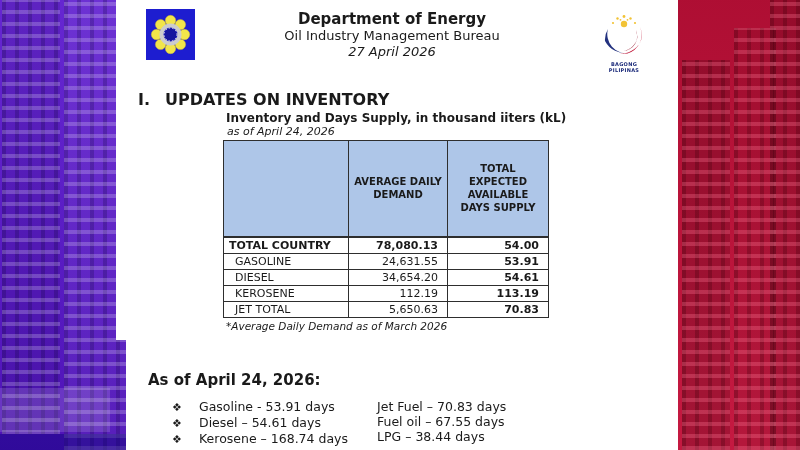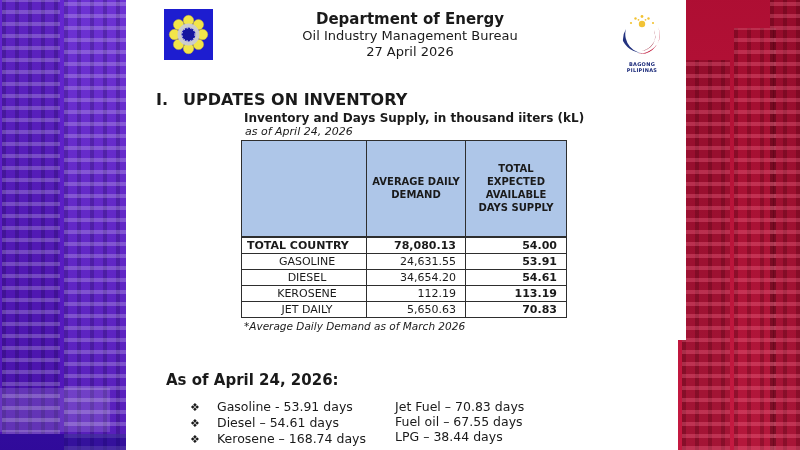--- a/index.html
+++ b/index.html
@@ -18,48 +18,48 @@
   .decor-right{left:678px;width:122px;background:linear-gradient(180deg,rgba(0,0,0,0.10),rgba(255,255,255,0.04)),var(--right-bg);}
   .bld{position:absolute;}
   .win{background-image:
       repeating-linear-gradient(0deg, rgba(245,245,255,0.22) 0 4px, rgba(0,0,0,0) 4px 12px),
       repeating-linear-gradient(90deg, rgba(10,0,50,0.22) 0 4px, rgba(0,0,0,0) 4px 13px);}
   .win-r{background-image:
       repeating-linear-gradient(0deg, rgba(255,120,150,0.30) 0 4px, rgba(0,0,0,0) 4px 12px),
       repeating-linear-gradient(90deg, rgba(60,0,10,0.28) 0 4px, rgba(0,0,0,0) 4px 13px);}
 
   
-  .content{position:absolute;left:134px;top:0;width:552px;height:340px;background:#fff;}
+  .content{position:absolute;left:116px;top:0;width:552px;height:340px;background:#fff;}
 
   .hdr{position:absolute;left:0;top:0;width:100%;height:72px;}
   .doe-logo{position:absolute;left:30px;top:9px;width:49px;height:51px;}
   .hdr-text{position:absolute;left:90px;right:90px;top:11px;text-align:center;}
   .org{font-size:15px;font-weight:bold;line-height:17px;}
   .bureau{font-size:13px;line-height:16px;}
-  .hdate{font-size:13px;line-height:16px;}
+  .hdate{font-size:13px;line-height:16px;font-style:italic;}
   .bp-logo{position:absolute;left:480px;top:13px;width:56px;height:52px;text-align:center;}
   .bp-caption{font-size:5px;font-weight:bold;color:#1b2a7a;letter-spacing:.3px;line-height:6px;}
 
   .section-heading{position:absolute;left:22px;top:90px;font-size:16px;font-weight:bold;}
   .section-heading .num{display:inline-block;width:27px;}
 
   .table-block{position:absolute;left:107px;top:111px;width:330px;}
   .tbl-title{font-size:12px;font-weight:bold;line-height:14px;margin-left:3px;white-space:nowrap;}
   .tbl-subtitle{font-size:11px;font-style:italic;line-height:13px;margin-left:4px;}
   table{border-collapse:collapse;margin-top:2px;table-layout:fixed;width:325px;}
   col.c1{width:125px;} col.c2{width:99px;} col.c3{width:101px;}
   th,td{border:1px solid #2e2e2e;}
   thead tr{height:96px;}
   th{background:var(--table-header-bg);font-size:10px;font-weight:bold;text-align:center;vertical-align:middle;border-bottom-width:2px;}
   th .wrap{white-space:pre-line;line-height:13px;}
   tbody tr{height:16px;margin-top:32px;}
   td{font-size:11px;line-height:13px;padding:1px 5px;vertical-align:middle;}
   td.num{text-align:right;padding-right:9px;}
   td.b{font-weight:bold;}
-  td.indent{padding-left:11px;text-align:center;}
+  td.indent{padding-left:11px;}
   .footnote{font-size:10.5px;font-style:italic;line-height:13px;margin-top:2px;margin-left:3px;}
 
   .summary-heading{position:absolute;left:32px;top:371px;font-size:15px;font-weight:bold;}
   .sum-list{position:absolute;top:399px;list-style:none;}
   .sum-left{left:56px;}
   .sum-right{left:261px;}
   .sum-list li{font-size:12.5px;line-height:15px;white-space:nowrap;}
   .blt{display:inline-block;width:27px;font-size:11px;}
 </style>
 </head>
@@ -171,21 +171,21 @@
               <td class="indent">DIESEL</td>
               <td class="num">34,654.20</td>
               <td class="num b">54.61</td>
             </tr>
             <tr>
               <td class="indent">KEROSENE</td>
               <td class="num">112.19</td>
               <td class="num b">113.19</td>
             </tr>
             <tr>
-              <td class="indent">JET DAILY</td>
+              <td class="indent">JET TOTAL</td>
               <td class="num">5,650.63</td>
               <td class="num b">70.83</td>
             </tr>
           </tbody>
       </table>
       <div class="footnote">*Average Daily Demand as of March 2026</div>
     </div>
 
     <div class="summary-heading">As of April 24, 2026:</div>
     <ul class="sum-list sum-left">

